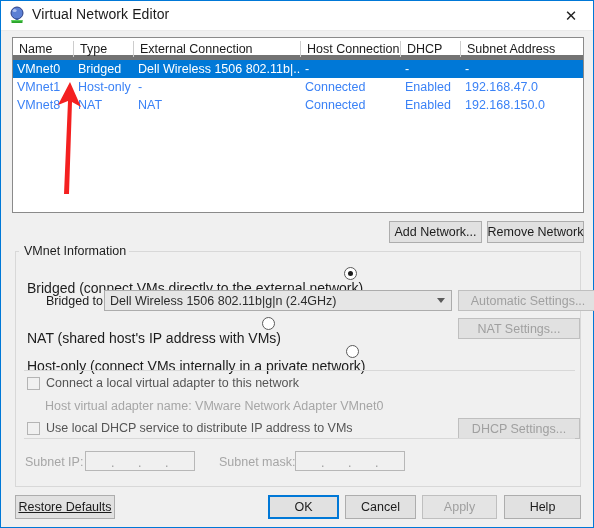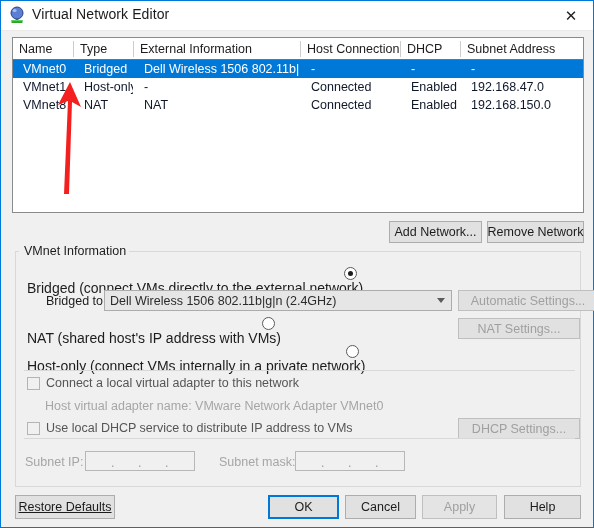--- a/index.html
+++ b/index.html
@@ -48,46 +48,46 @@
     position: absolute; left: 11px; top: 36px;
     width: 572px; height: 176px;
     background: #ffffff;
     border: 1px solid #8a8a8a;
     overflow: hidden;
   }
   #thead {
     position: relative;
     height: 22px;
     background: #ffffff;
-    border-bottom: 1px solid #737373;
+    border-bottom: 5px solid #737373;
   }
   .th {
     position: absolute; top: 0;
     height: 21px;
     font-size: 12.5px; color: #1c1c1c;
     display: flex; align-items: center;
     padding-left: 6px;
     white-space: nowrap;
   }
   .th-sep {
     position: absolute; top: 3px;
     width: 1px; height: 16px;
     background: #cdcdcd;
   }
   .trow {
     position: relative;
     height: 18px;
     font-size: 12.5px;
-    color: #0f172a;
+    color: #3b82f6;
   }
   .trow.selected { background: #0078d7; color: #ffffff; }
   .td {
     position: absolute; top: 0; height: 18px;
     display: flex; align-items: center;
-    padding-left: 10px;
+    padding-left: 4px;
     white-space: nowrap;
     overflow: hidden;
   }
 
   
   .btn {
     position: absolute;
     background: #e1e1e1;
     border: 1px solid #adadad;
     font-size: 12.5px;
@@ -272,21 +272,21 @@
     </div>
   </div>
 
   <div id="table-wrap">
 
     <div id="thead">
       <div class="th" style="left:0px;width:60px;">Name</div>
       <div class="th-sep" style="left:60px;"></div>
       <div class="th" style="left:61px;width:59px;">Type</div>
       <div class="th-sep" style="left:120px;"></div>
-      <div class="th" style="left:121px;width:166px;">External Information</div>
+      <div class="th" style="left:121px;width:166px;">External Connection</div>
       <div class="th-sep" style="left:287px;"></div>
       <div class="th" style="left:288px;width:99px;">Host Connection</div>
       <div class="th-sep" style="left:387px;"></div>
       <div class="th" style="left:388px;width:59px;">DHCP</div>
       <div class="th-sep" style="left:447px;"></div>
       <div class="th" style="left:448px;width:122px;">Subnet Address</div>
     </div>
 
     <div class="trow selected">
       <div class="td" style="left:0px;width:60px;">VMnet0</div>

